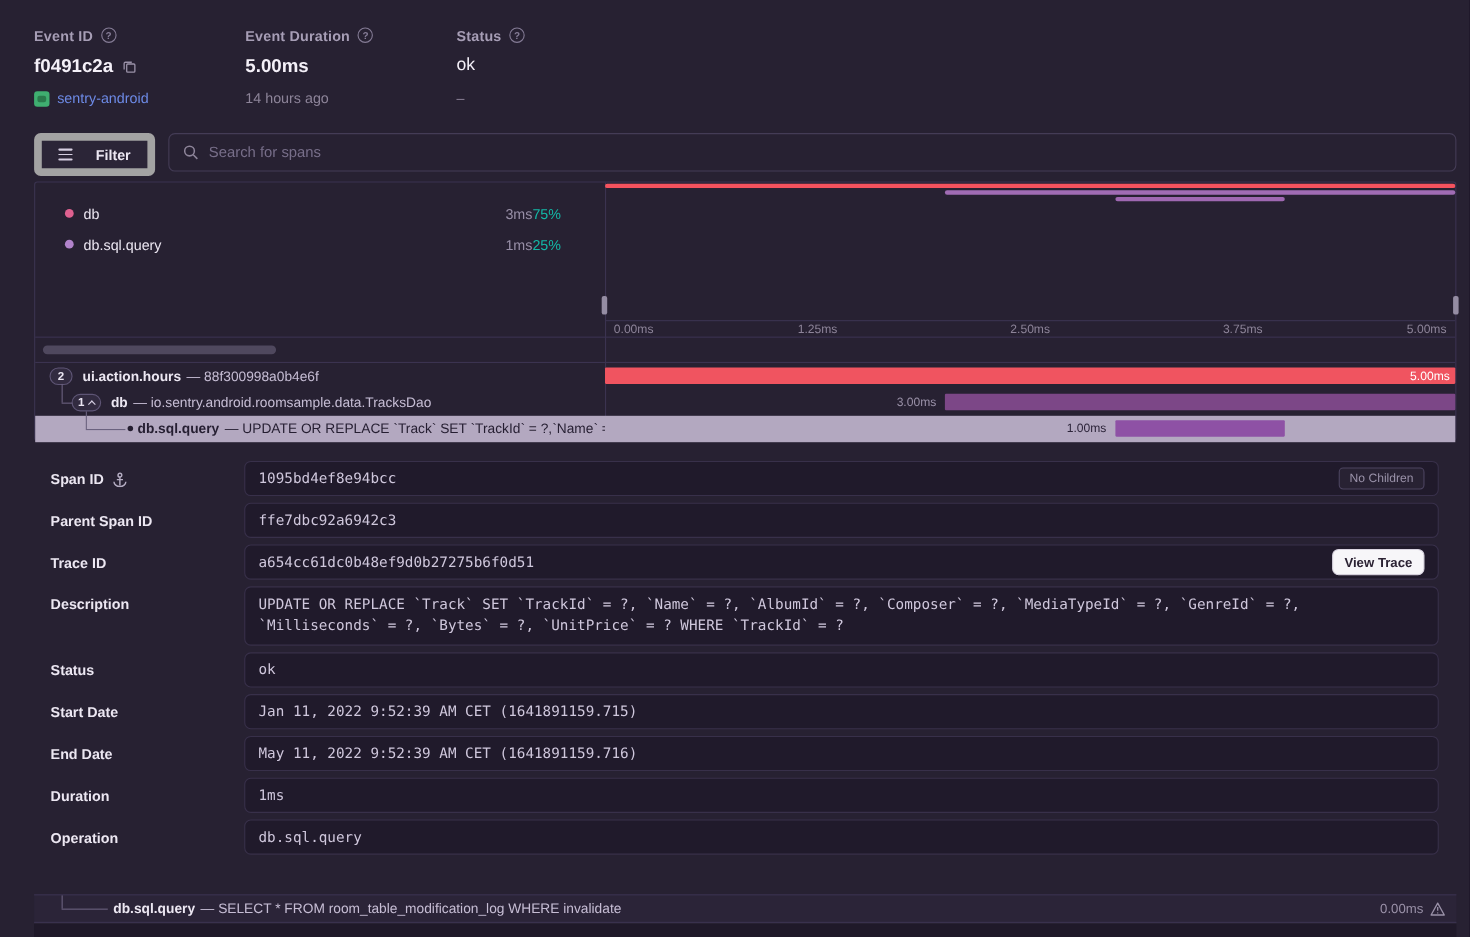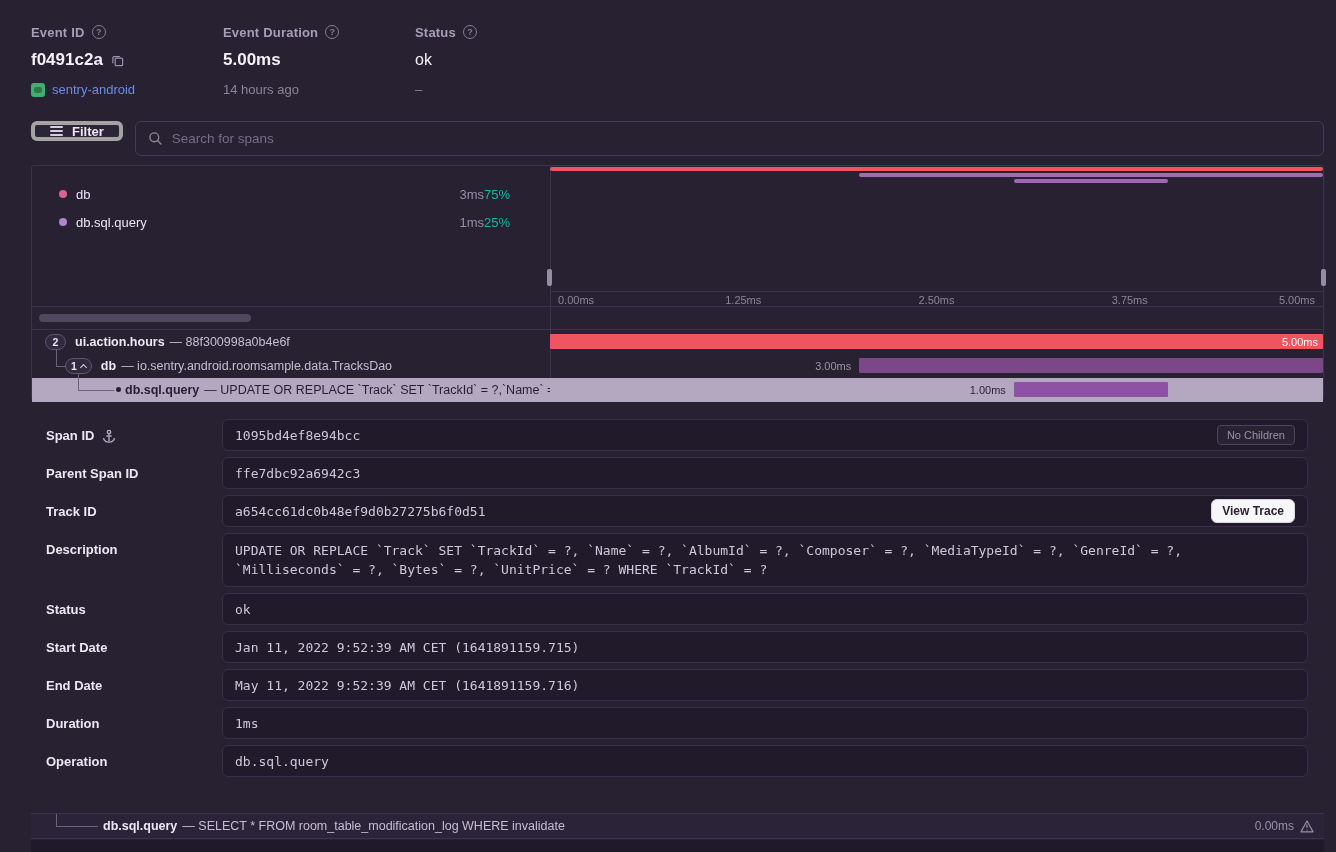--- a/index.html
+++ b/index.html
@@ -15,21 +15,21 @@
   .val-row{margin-top:9px;height:22px;display:flex;align-items:center;gap:8px}
   .hval{font-size:17px;font-weight:700;color:#f4f0f8}
   .hval.normal{font-weight:400;font-size:16px}
   .sub-row{margin-top:8px;height:18px;display:flex;align-items:flex-end;gap:7px;font-size:13px;color:#8d8499}
   .proj-icon{width:14px;height:14px;border-radius:3px;background:#3fae70;position:relative;flex:none}
   .proj-icon:after{content:"";position:absolute;left:3px;top:4px;width:8px;height:6px;border-radius:2px;background:#2a7a4c}
   .proj-link{font-size:13px;color:#6d8ae6;cursor:pointer}
 
   
   .toolbar{position:absolute;left:31px;top:121px;width:1293px;height:35px;display:flex;gap:12px}
-  .filter-btn{display:flex;align-items:center;gap:9px;height:20px;padding:0 15px;background:#2b2537;border:4px solid #a3a3a3;border-radius:6px;cursor:pointer}
+  .filter-btn{display:flex;align-items:center;gap:21px;height:39px;padding:0 15px;background:#2b2537;border:7px solid #a3a3a3;border-radius:6px;cursor:pointer}
   .filter-btn span{font-size:13px;font-weight:700;color:#ece7f2}
   .f-icon{display:flex;flex-direction:column;gap:2.5px;align-items:flex-start}
   .f-icon i{display:block;height:1.8px;background:#d5cee1;border-radius:1px}
   .f-icon i:nth-child(1){width:13px}.f-icon i:nth-child(2){width:13px}.f-icon i:nth-child(3){width:13px}
   .search{flex:1;display:flex;align-items:center;gap:9px;height:35px;border:1px solid #443c56;border-radius:6px;padding:0 12px;background:#272132}
   .search input{flex:1;background:transparent;border:none;outline:none;font-size:13.5px;color:#d8d1e3;font-family:"Liberation Sans",sans-serif}
   .search input::placeholder{color:#776e89}
 
   
   .widget{position:absolute;left:31px;top:165px;width:1293px;height:236px;border:1px solid #3b3350;border-radius:3px}
@@ -280,21 +280,21 @@
       <div class="dlabel">
           <span>Parent Span ID</span>
         </div>
       <div class="dval">
         <span class="dtext">ffe7dbc92a6942c3</span>
       </div>
     </div>
 
     <div class="drow">
       <div class="dlabel">
-          <span>Track ID</span>
+          <span>Trace ID</span>
         </div>
       <div class="dval">
         <span class="dtext">a654cc61dc0b48ef9d0b27275b6f0d51</span>
         <button class="vt-btn">View Trace</button>
       </div>
     </div>
 
     <div class="drow">
       <div class="dlabel">
           <span>Description</span>

